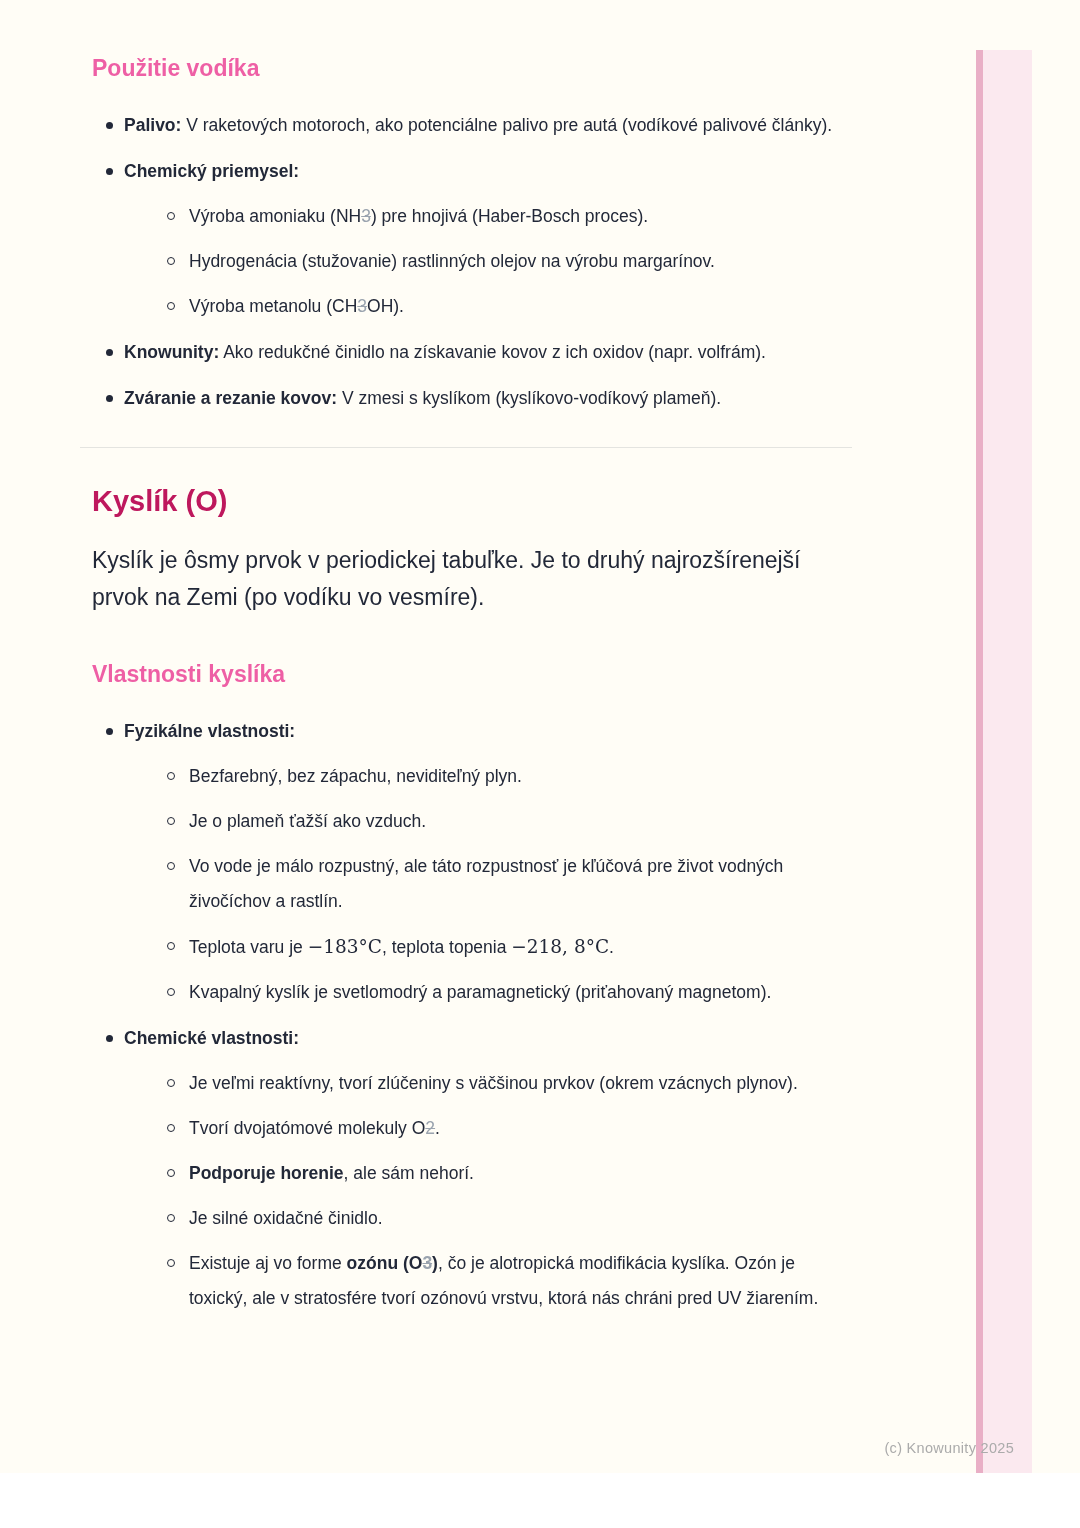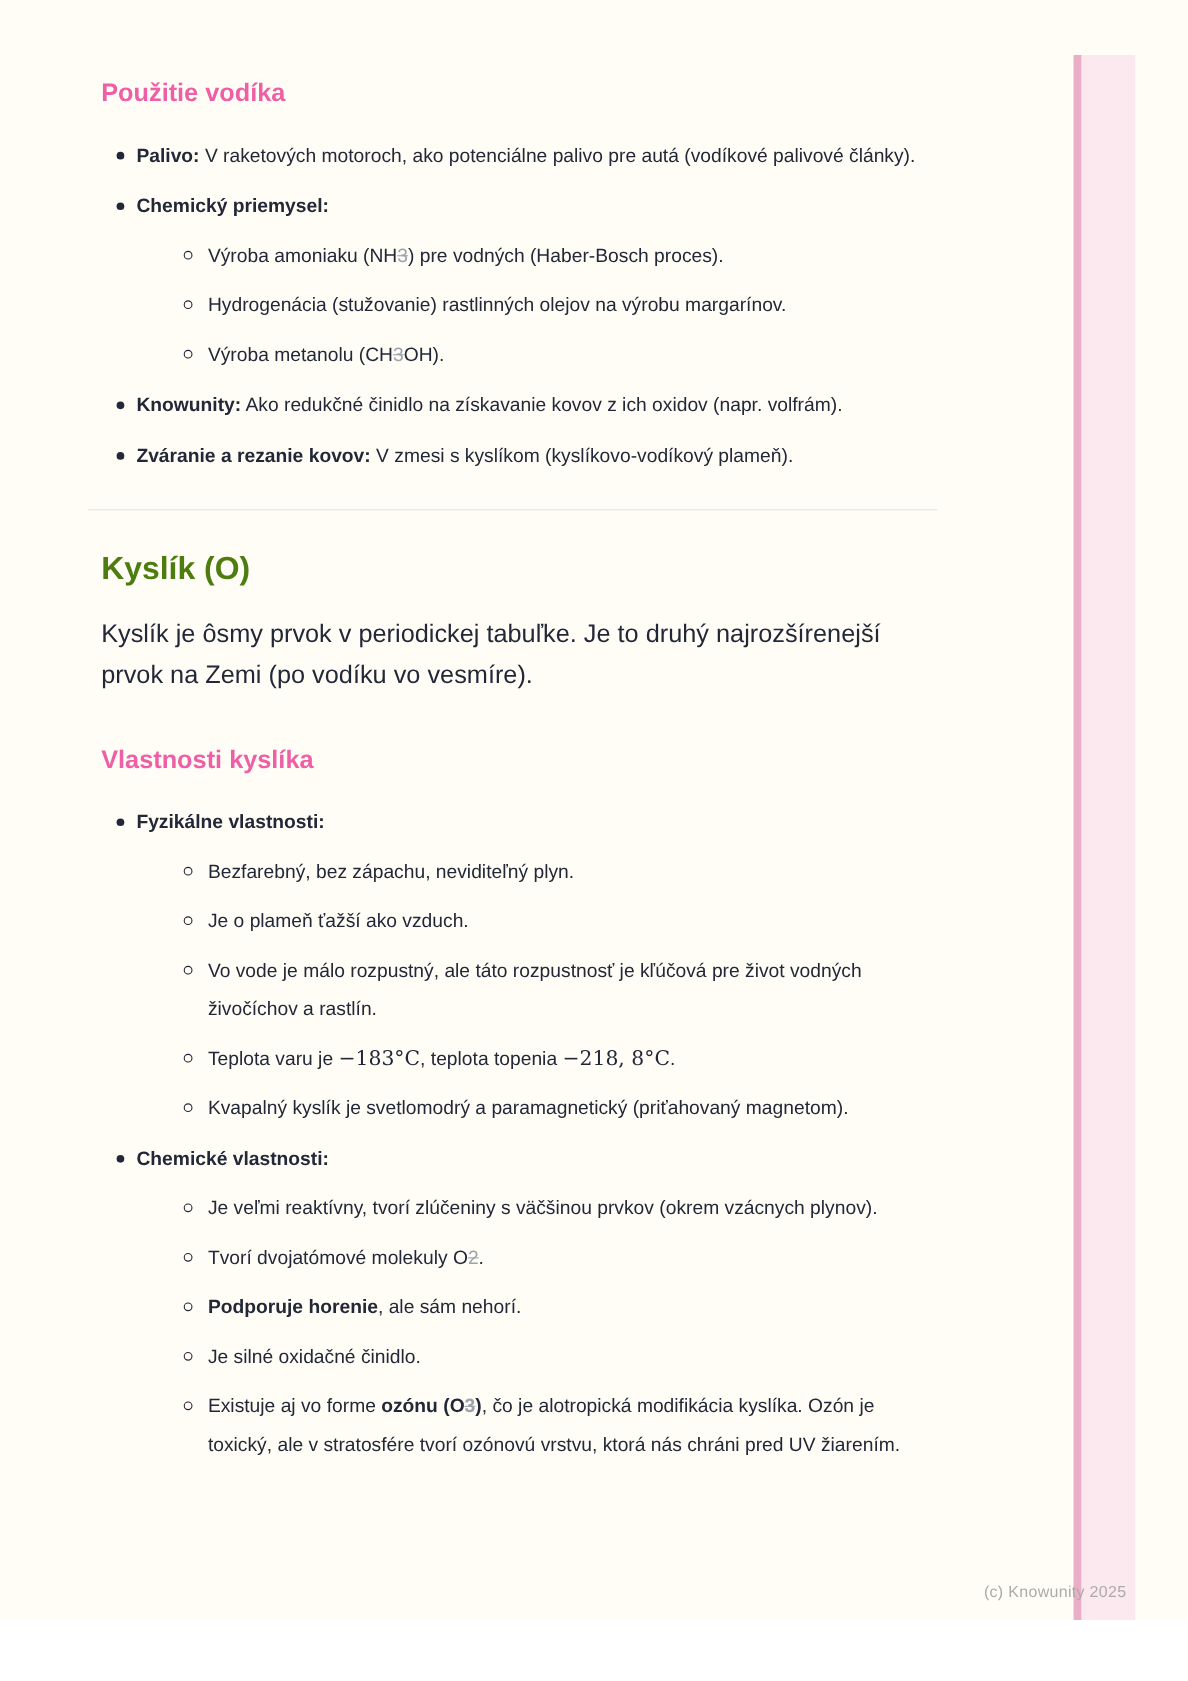--- a/index.html
+++ b/index.html
@@ -20,28 +20,28 @@
     top: 50px;
     bottom: 0;
     right: 48px;
     width: 49px;
     background: #FBE9EF;
     border-left: 7px solid #E9AFC6;
     z-index: 1;
   }
   .content {
     position: absolute;
-    top: 16px;
+    top: 0;
     left: 92px;
     width: 744px;
     z-index: 2;
     color: #222838;
   }
   h2.doc-h2 {
-    color: #4d7c0f;
+    color: #be185d;
     font-size: 29px;
     line-height: 34px;
     font-weight: bold;
     margin: 36px 0 0 0;
   }
   h3.doc-h3 {
     color: #EE5FA5;
     font-size: 23px;
     line-height: 28px;
     font-weight: bold;
@@ -104,21 +104,21 @@
   }
   hr.divider {
     border: none;
     border-top: 1px solid #E4E4E0;
     margin: 31px 0 0 -12px;
     width: 772px;
   }
   .watermark {
     position: absolute;
     top: 1440px;
-    right: 56px;
+    right: 66px;
     font-size: 14.5px;
     color: #ABABAB;
     z-index: 3;
     letter-spacing: 0.3px;
   }
 </style>
 </head>
 <body>
 
 <div class="page">
@@ -130,21 +130,21 @@
     <h3 class="doc-h3 h3-first">Použitie vodíka</h3>
 
     <ul class="lvl1">
       <li>
         <span class="b">Palivo:</span><span> V raketových motoroch, ako potenciálne palivo pre autá (vodíkové palivové články).</span>
       </li>
       <li>
         <span class="b">Chemický priemysel:</span>
         <ul class="lvl2">
           <li>
-            <span>Výroba amoniaku (NH</span><span class="struck">3</span><span>) pre vodných (Haber-Bosch proces).</span>
+            <span>Výroba amoniaku (NH</span><span class="struck">3</span><span>) pre hnojivá (Haber-Bosch proces).</span>
           </li>
           <li>
             <span>Hydrogenácia (stužovanie) rastlinných olejov na výrobu margarínov.</span>
           </li>
           <li>
             <span>Výroba metanolu (CH</span><span class="struck">3</span><span>OH).</span>
           </li>
         </ul>
       </li>
       <li>

